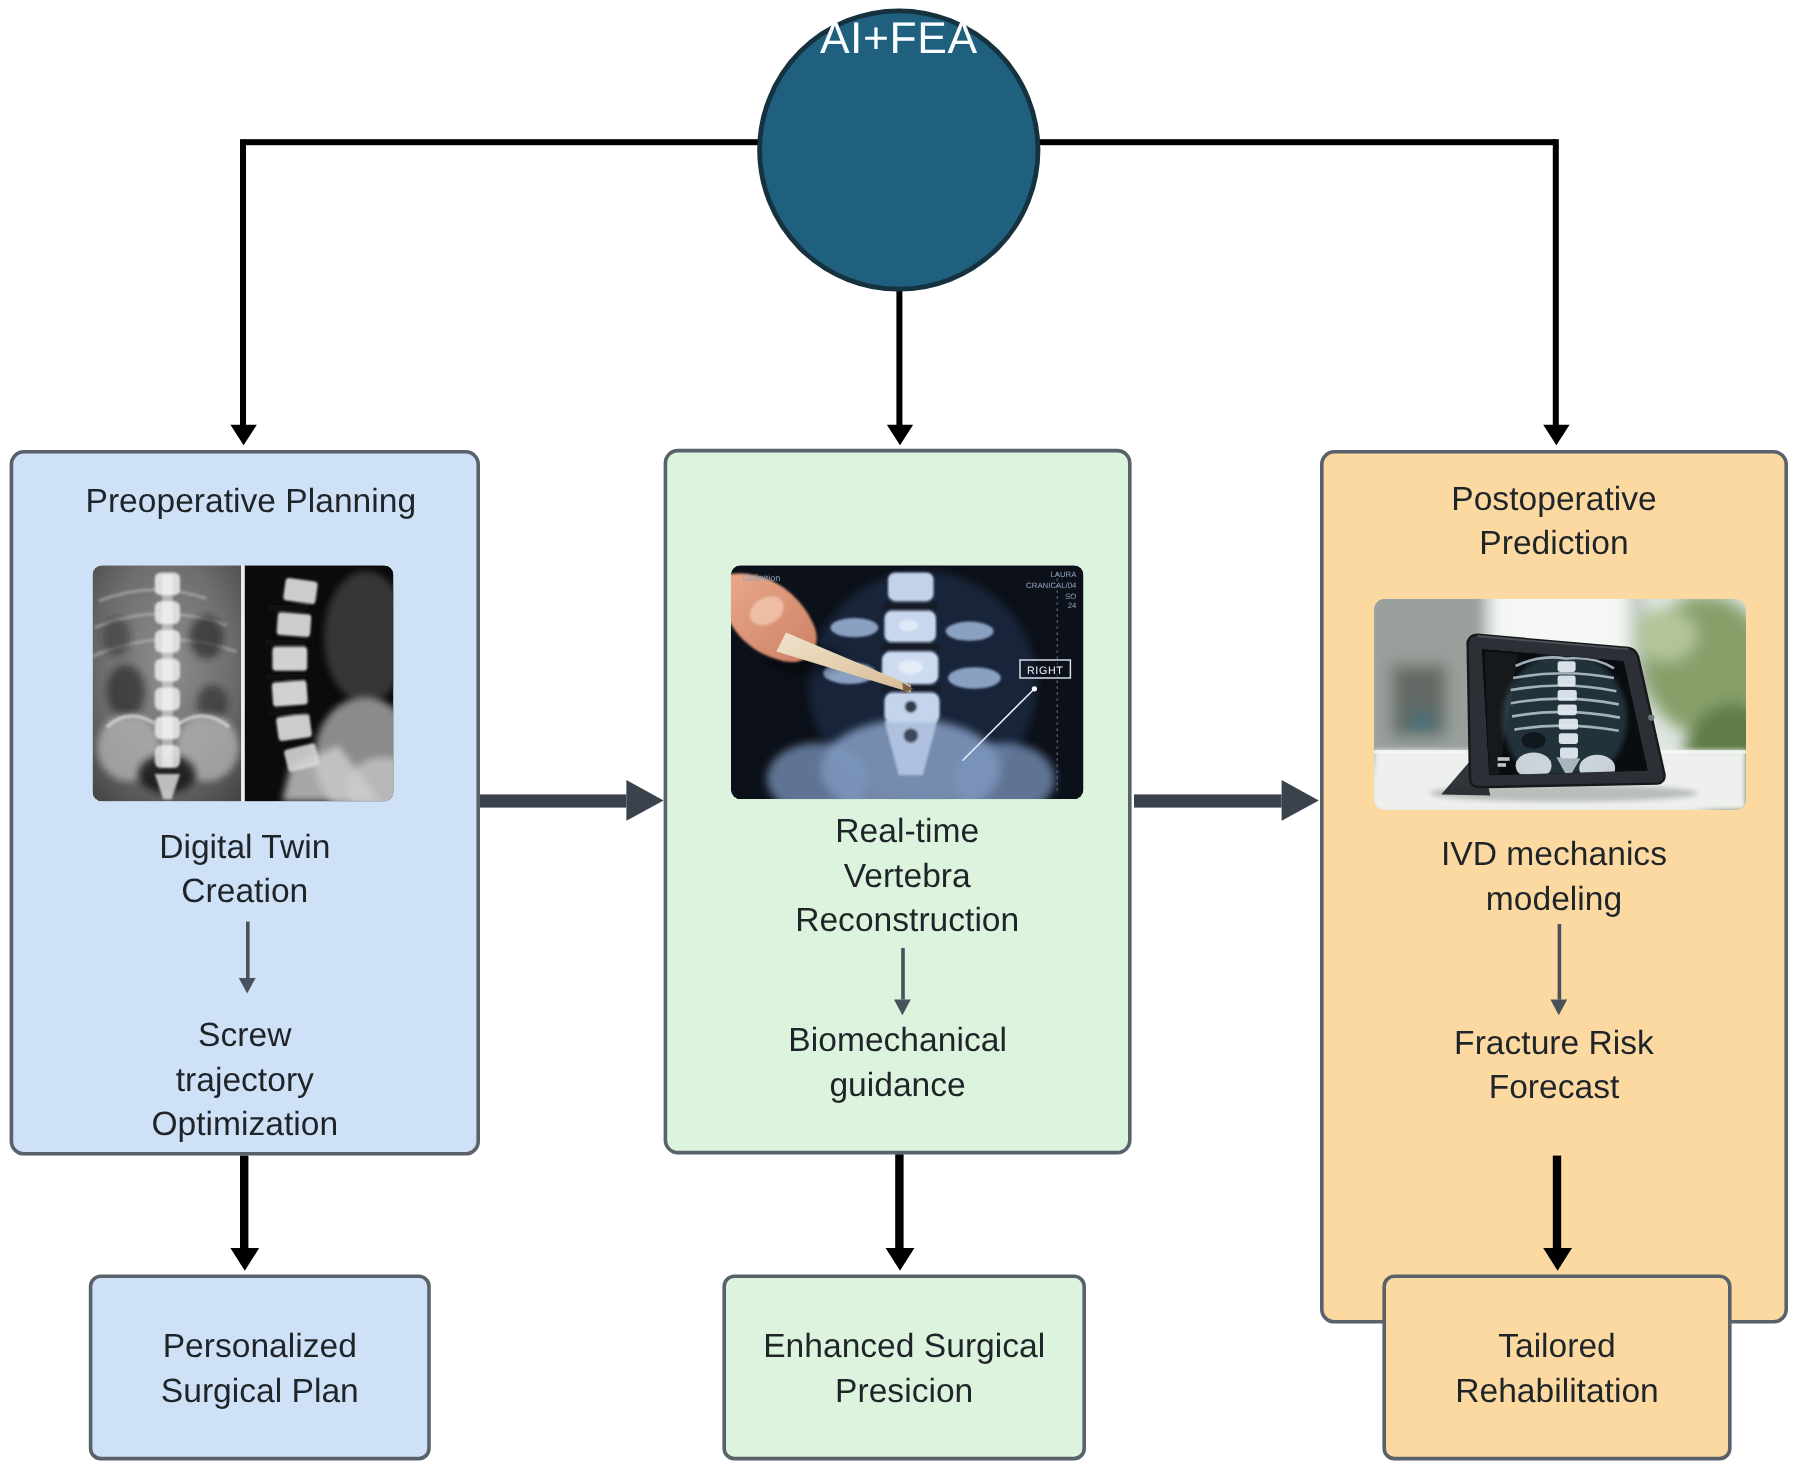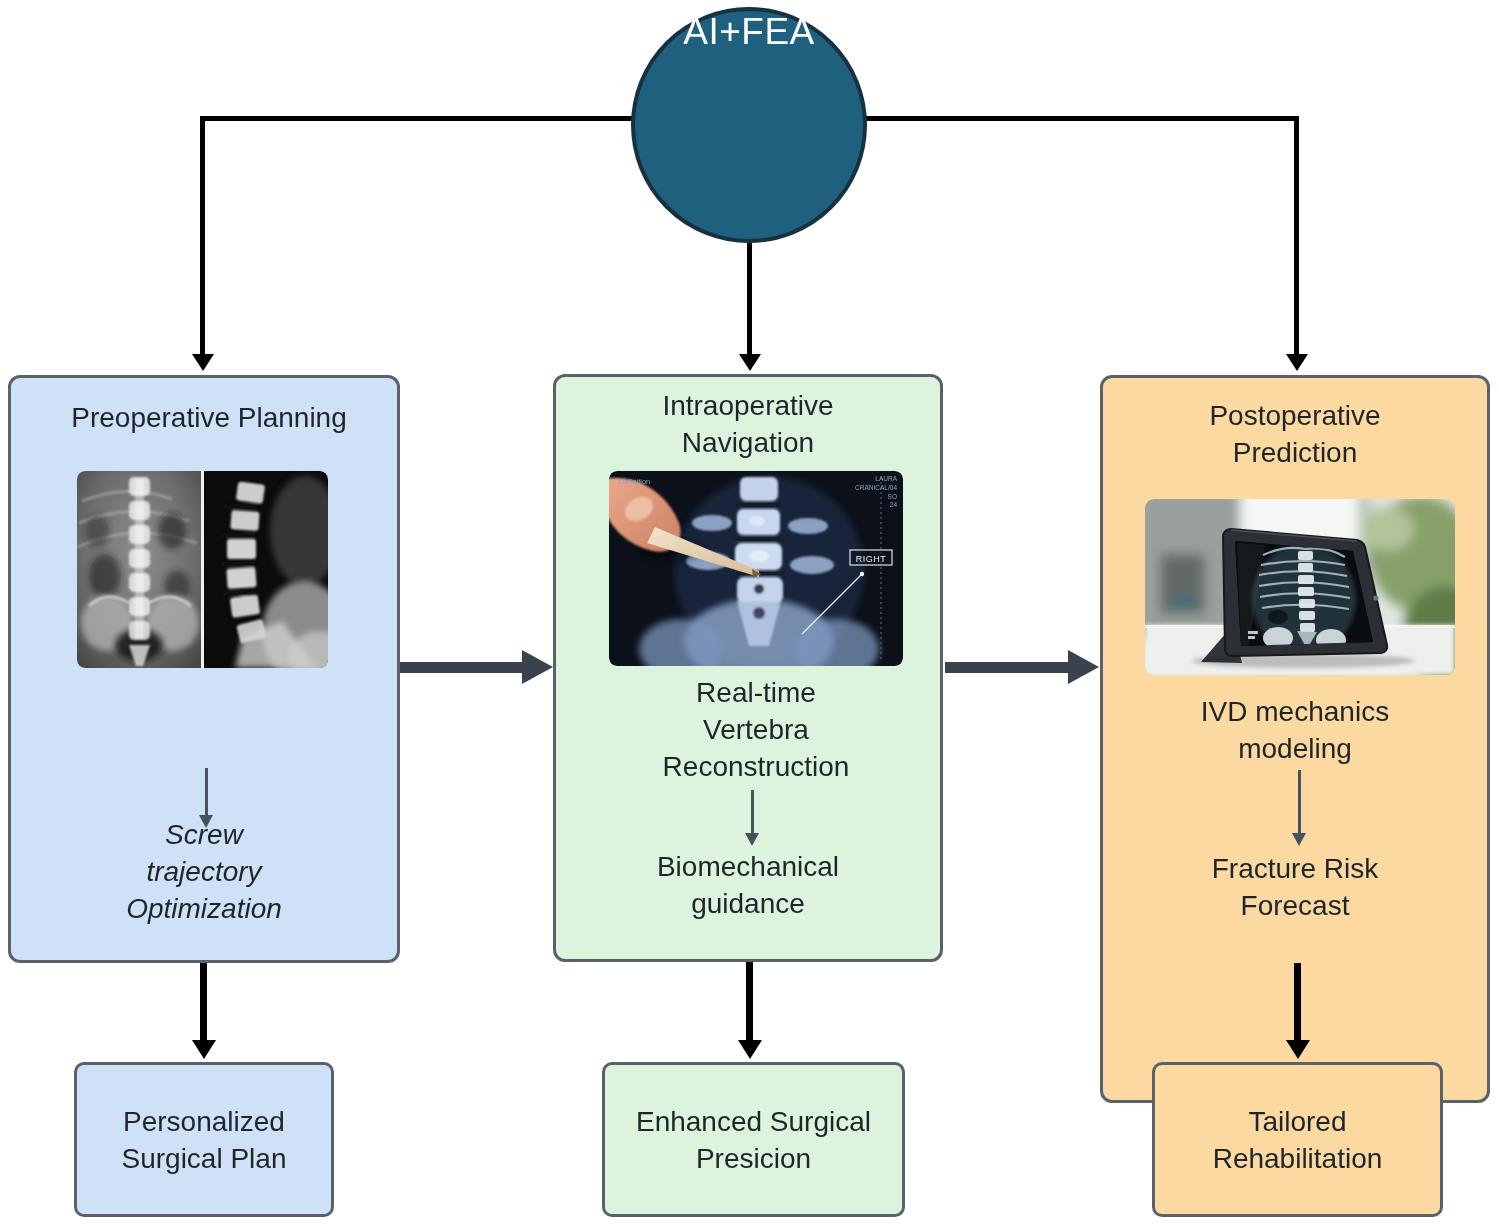--- a/index.html
+++ b/index.html
@@ -36,34 +36,34 @@
     box-sizing:border-box;display:flex;align-items:flex-start;justify-content:center;
     font-size:37px;color:var(--node-circle-text,#fafdff);letter-spacing:.5px;
   }
   
   .box{position:absolute;box-sizing:border-box;border:3px solid var(--box-border,#59616a);border-radius:12px;}
   .m1{left:8px;top:375px;width:392px;height:588px;background:var(--preop-fill,#cfe1f7);}
   .m2{left:553px;top:374px;width:390px;height:588px;background:var(--intraop-fill,#dcf3de);}
   .m3{left:1100px;top:375px;width:390px;height:728px;background:var(--postop-fill,#fbd9a1);}
   .txt{position:absolute;left:0;right:0;text-align:center;font-size:28px;line-height:37px;white-space:pre-line;color:var(--text,#1f2429);}
   .m1 .title{top:21px;padding-left:10px;} .m2 .title{top:10px;} .m3 .title{top:19px;}
-  .m1 .step1{top:309px;} .m1 .step2{top:438px;font-style:italic;}
+  .m1 .step1{top:309px;} .m1 .step2{top:466px;}
   .m2 .step1{top:297px;margin-left:16px;} .m2 .step2{top:471px;}
   .m3 .step1{top:315px;} .m3 .step2{top:472px;}
   .img{position:absolute;display:block;border-radius:8px;}
   .img1{left:66px;top:93px;width:251px;height:197px;}
   .img2{left:53px;top:94px;width:294px;height:195px;}
   .img3{left:42px;top:121px;width:310px;height:176px;}
   .m1 .t-line{left:194px;top:390px;height:47px;} .m1 .t-head{left:188px;top:437px;}
   .m2 .t-line{left:195px;top:413px;height:43px;} .m2 .t-head{left:189px;top:456px;}
   .m3 .t-line{left:195px;top:392px;height:63px;} .m3 .t-head{left:189px;top:455px;}
   .outcome{position:absolute;box-sizing:border-box;border:3px solid var(--box-border,#59616a);border-radius:10px;
     display:flex;align-items:center;justify-content:center;text-align:center;
     font-size:28px;line-height:37px;white-space:pre-line;}
-  .b1{left:74px;top:1062px;width:260px;height:155px;background:var(--preop-fill,#cfe1f7);}
+  .b1{left:74px;top:1062px;width:285px;height:155px;background:var(--preop-fill,#cfe1f7);}
   .b2{left:602px;top:1062px;width:303px;height:155px;background:var(--intraop-fill,#dcf3de);}
   .b3{left:1152px;top:1062px;width:291px;height:155px;background:var(--postop-fill,#fbd9a1);}
 </style>
 </head>
 <body>
 
 <div class="stage">
 
   <div class="line top-h"></div>
   <div class="line v-left"></div>
@@ -144,30 +144,30 @@
           <rect x="154" y="125" width="28" height="20" rx="3" fill="#dcdcdc" opacity="0.92" transform="rotate(-8 168 135)"></rect>
           <rect x="161" y="151" width="27" height="19" rx="3" fill="#d6d6d6" opacity="0.9" transform="rotate(-14 174 160)"></rect>
           <rect x="146" y="33" width="34" height="5" fill="#111111" opacity="0.6"></rect>
           <rect x="144" y="62" width="34" height="5" fill="#111111" opacity="0.6"></rect>
           <rect x="144" y="91" width="34" height="5" fill="#111111" opacity="0.6"></rect>
           <rect x="146" y="120" width="34" height="5" fill="#111111" opacity="0.6"></rect>
         </g>
       </g>
     </svg>
 
+    <div class="txt step1">Digital Twin
+Creation</div>
     <div class="t-line"></div>
     <div class="t-head"></div>
     <div class="txt step2">Screw
 trajectory
 Optimization</div>
   </div>
 
   <div class="box m2">
-    <div class="txt title">Intraoperative
-Navigation</div>
 
     <svg class="img img2" viewBox="0 0 294 195" preserveAspectRatio="none">
       <defs>
         <clipPath id="c2">
             <rect width="294" height="195" rx="8"></rect>
           </clipPath>
         <filter id="gb1" x="-30%" y="-30%" width="160%" height="160%">
             <feGaussianBlur stdDeviation="1.1"></feGaussianBlur>
           </filter>
         <filter id="gb3" x="-60%" y="-60%" width="220%" height="220%">

